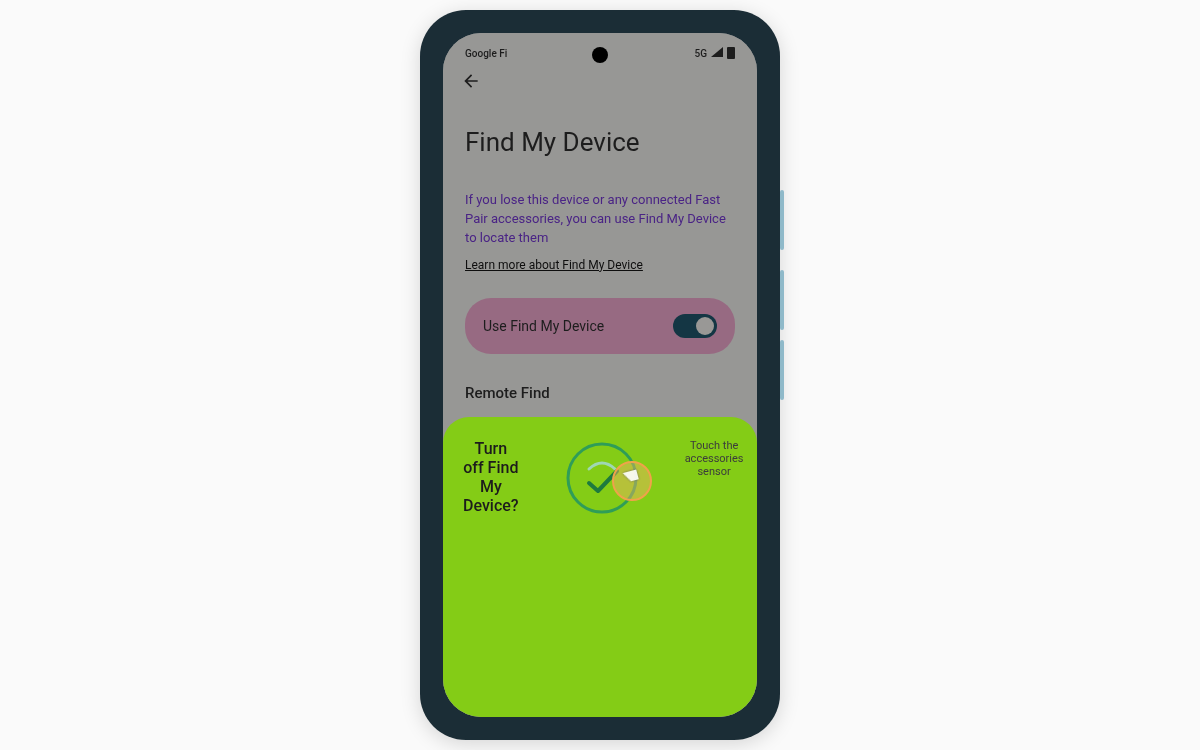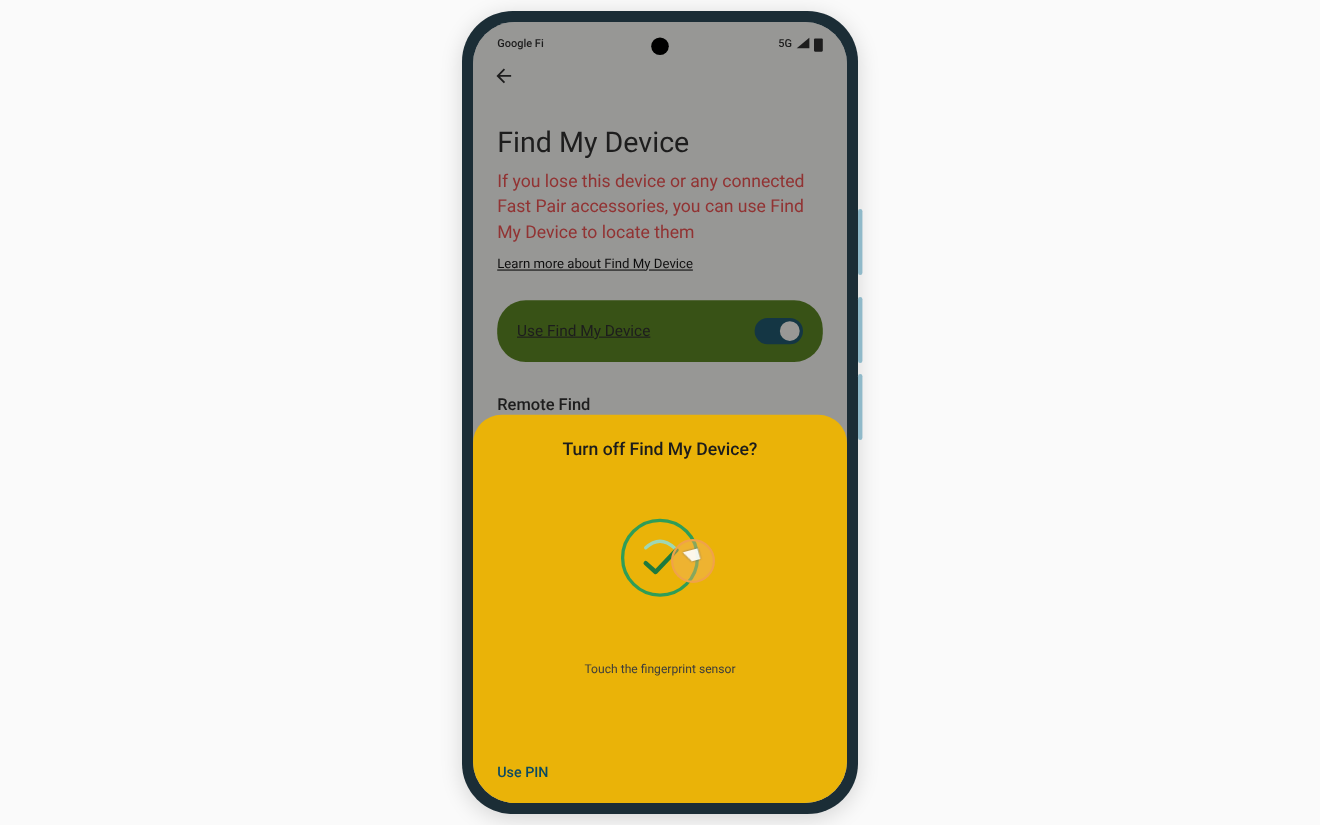--- a/index.html
+++ b/index.html
@@ -11,21 +11,21 @@
     display: flex;
     align-items: center;
     justify-content: center;
     overflow: hidden;
   }
   .phone-frame {
     width: 360px;
     height: 730px;
     background: #1b2d36;
     border-radius: 46px;
-    padding: 10px;
+    padding: 23px;
     position: relative;
     box-shadow: 0 4px 20px rgba(0,0,0,0.15);
   }
   .phone-frame::after{ 
     content:"";
     position:absolute;
     right:-4px; top:180px;
     width:4px; height:60px;
     background:#8fb9c9;
     border-radius:3px;
@@ -87,45 +87,44 @@
     line-height: 1;
     cursor: pointer;
     display:inline-block;
   }
   .content {
     padding: 28px 22px 0 22px;
   }
   .page-title {
     font-size: 26px;
     font-weight: 400;
-    margin-bottom: 8px;
+    margin-bottom: 34px;
     color:#1c1c1c;
   }
   .desc {
-    font-size: 16px;
+    font-size: 13px;
     line-height: 1.45;
-    color: #ef4444;
+    color: #6d28d9;
     margin-bottom: 6px;
   }
   .learn-link {
     font-size: 12px;
     color: #000000;
     text-decoration: underline;
     display:inline-block;
     margin-bottom: 26px;
   }
   .toggle-card {
-    background: #4d7c0f;
+    background: #f9a8d4;
     border-radius: 26px;
     padding: 16px 18px;
     display: flex;
     align-items: center;
     justify-content: space-between;
     margin-bottom: 30px;
-    text-decoration: underline;
   }
   .toggle-label {
     font-size: 14px;
     color:#1c1c1c;
   }
   .switch {
     width: 44px; height: 24px;
     background: #0b4a63;
     border-radius: 14px;
     position: relative;
@@ -146,27 +145,27 @@
   .section-desc {
     font-size: 12px;
     line-height:1.4;
     color:#3d3d3d;
   }
 
   
   .sheet {
     position: absolute;
     left: 0; right: 0; bottom: 0;
-    background: #eab308;
+    background: #84cc16;
     border-radius: 26px 26px 0 0;
     z-index: 20;
     padding: 22px 20px 14px 20px;
     min-height: 300px;
     display:flex;
-    flex-direction:column;
+    flex-direction:row;
     gap:44px;
   }
   .sheet-title {
     text-align: center;
     font-size: 16px;
     font-weight: 500;
     color:#1c1c1c;
     margin-bottom: 6px;
   }
   .sheet-sub {
@@ -277,21 +276,21 @@
 
       <div class="fp-wrap">
         <svg width="78" height="78" viewBox="0 0 78 78">
           <circle cx="39" cy="39" r="34" fill="none" stroke="#2f9d58" stroke-width="3"></circle>
           <path d="M26 30 Q39 18 52 30" fill="none" stroke="#9fd7b4" stroke-width="3" stroke-linecap="round"></path>
           <path d="M26 44 L35 52 L54 32" fill="none" stroke="#1e7a3e" stroke-width="4" stroke-linecap="round" stroke-linejoin="round"></path>
         </svg>
         <div class="cursor-ring"></div>
       </div>
 
-      <div class="fp-instruction">Touch the fingerprint sensor</div>
+      <div class="fp-instruction">Touch the accessories sensor</div>
 
       <div class="sheet-footer">
         <span class="use-pin">Use PIN</span>
       </div>
     </div>
 
   </div>
 </div>
 
 </body></html>

